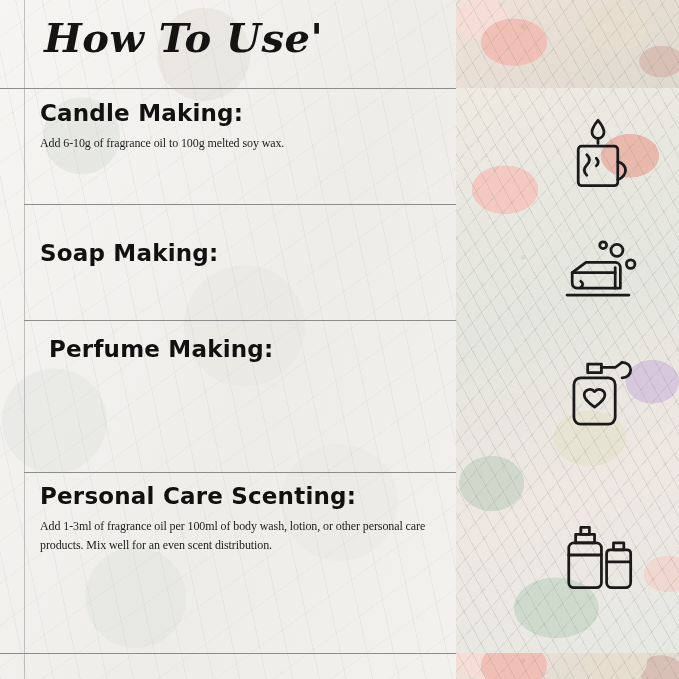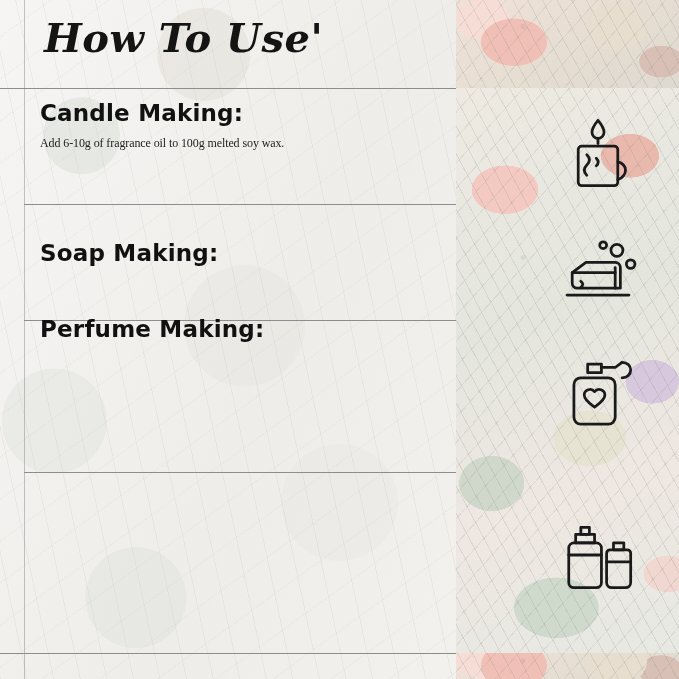--- a/index.html
+++ b/index.html
@@ -205,26 +205,30 @@
     </div>
 
     <div class="divider" style="top:204px;"></div>
 
     <div class="section" style="top:216px;margin-top:24px;">
       <p class="section-heading">Soap Making:</p>
     </div>
 
     <div class="divider" style="top:320px;"></div>
 
-    <div class="section" style="top:316px;">
+    <div class="section" style="top:336px;margin-left:9px;">
       <p class="section-heading">Perfume Making:</p>
     </div>
 
     <div class="divider" style="top:472px;"></div>
 
+    <div class="section" style="top:483px;">
+      <p class="section-heading">Personal Care Scenting:</p>
+      <p class="section-body">Add 1-3ml of fragrance oil per 100ml of body wash, lotion, or other personal care products. Mix well for an even scent distribution.</p>
+    </div>
 
     <div class="divider full" style="top:653px;"></div>
   </div>
 
   <div class="icon-wrap" style="top:110px;">
     <svg viewBox="0 0 100 100" fill="none" stroke="currentColor" stroke-width="3.2" stroke-linecap="round" stroke-linejoin="round">
       <path d="M50 12c5 6 7 10 7 14a7 7 0 0 1-14 0c0-4 2-8 7-14z"></path>
       <path d="M50 33v6"></path>
       <path d="M31 42h38a4 4 0 0 1 4 4v38a4 4 0 0 1-4 4H31a4 4 0 0 1-4-4V46a4 4 0 0 1 4-4z"></path>
       <path d="M37 52c4 4 4 8 0 12s-4 8 0 12"></path>

